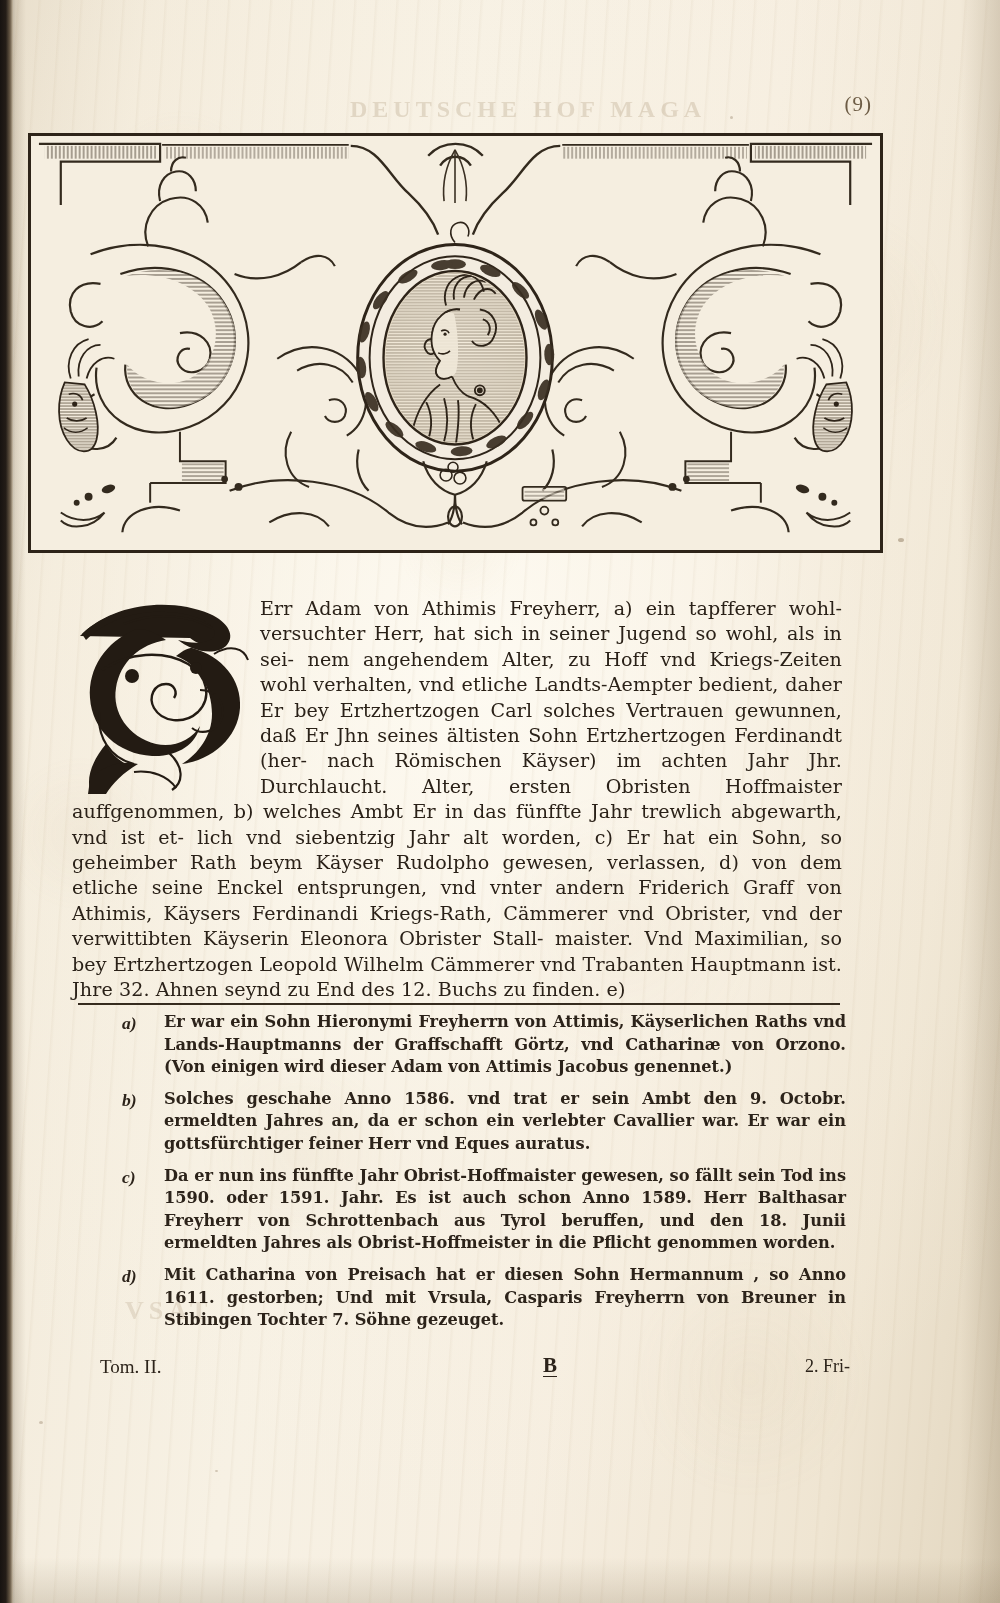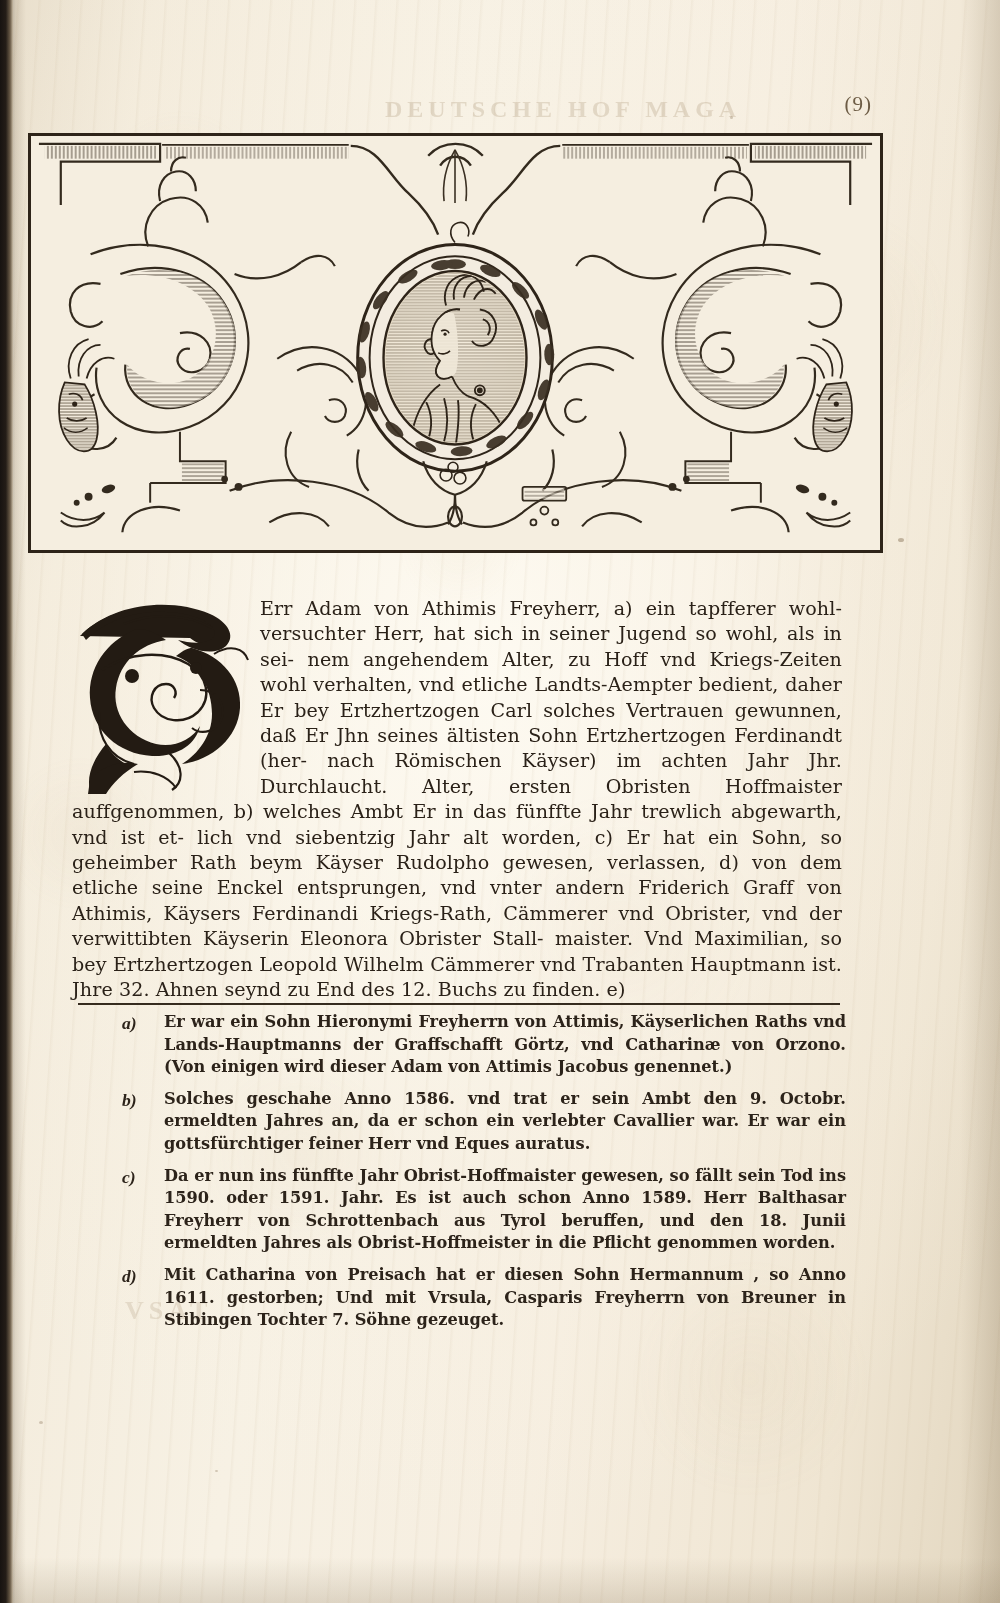--- a/index.html
+++ b/index.html
@@ -81,21 +81,21 @@
   
   .ghost {
     position: absolute;
     color: rgba(150,124,86,.22);
     font-family: "Liberation Serif", serif;
     letter-spacing: 5px;
     font-weight: bold;
     pointer-events: none;
     user-select: none;
   }
-  #ghost-top { left: 350px; top: 96px; font-size: 24px; margin-left: 35px; }
+  #ghost-top { left: 350px; top: 96px; font-size: 24px; }
   #ghost-bl  { left: 104px; top: 1296px; font-size: 26px; color: rgba(150,124,86,.18); margin-left: 21px; }
 
   
   #headpiece {
     position: absolute;
     left: 28px;
     top: 133px;
     width: 855px;
     height: 420px;
     border: 3px solid #2e2419;
@@ -596,19 +596,24 @@
       <span class="fn-marker">c)</span>
       <span>Da er nun ins fünffte Jahr Obrist-Hoffmaister gewesen, so fällt sein Tod ins 1590. oder 1591. Jahr.     Es ist auch schon Anno 1589. Herr Balthasar Freyherr von Schrottenbach aus Tyrol beruffen, und den 18. Junii ermeldten Jahres als Obrist-Hoffmeister in die Pflicht genommen worden.</span>
     </div>
     <div class="fn">
       <span class="fn-marker">d)</span>
       <span>Mit Catharina von Preisach hat er diesen Sohn Hermannum , so Anno 1611. gestorben; Und mit Vrsula, Casparis Freyherrn von Breuner in Stibingen Tochter 7. Söhne gezeuget.</span>
     </div>
   </div>
 
 
+  <div id="footer">
+    <span id="footer-vol">Tom. II.</span>
+    <span id="footer-sig">B</span>
+    <span id="footer-catch">2. Fri-</span>
+  </div>
 
   <div id="edge-r"></div>
   <div id="edge-b"></div>
   <div id="scan-edge-b"></div>
   <div id="scan-edge"></div>
 
 </div>
 
 </body></html>

